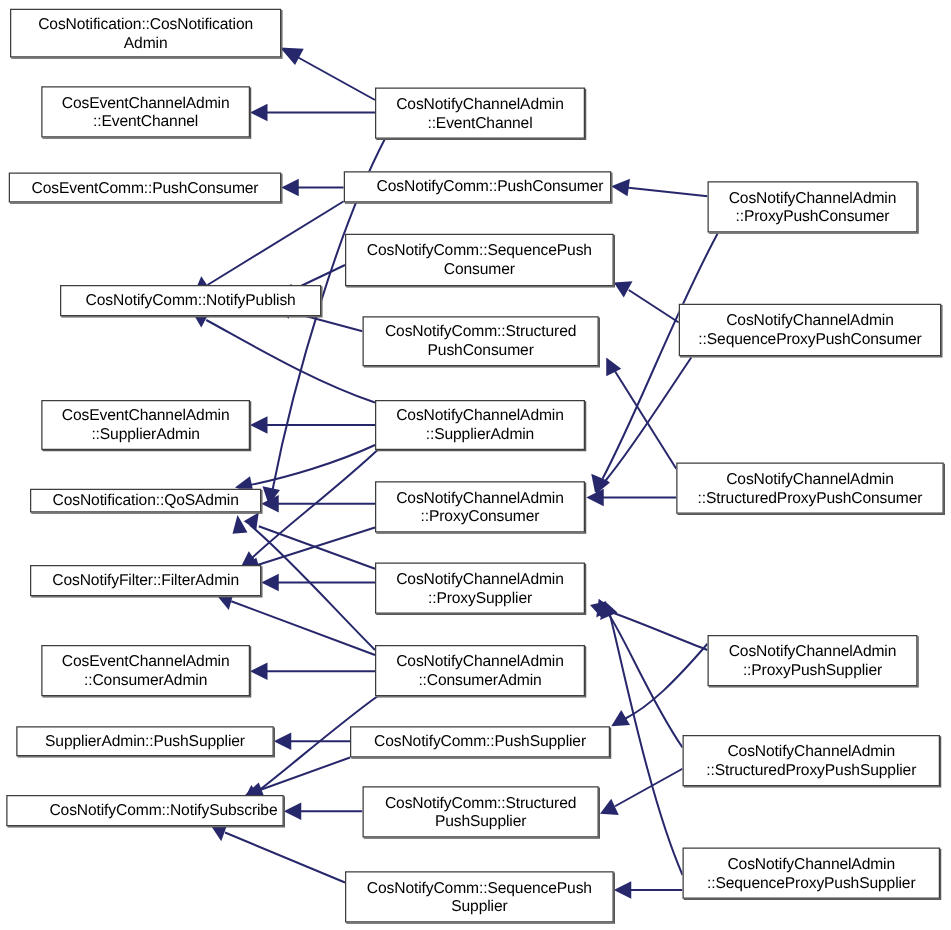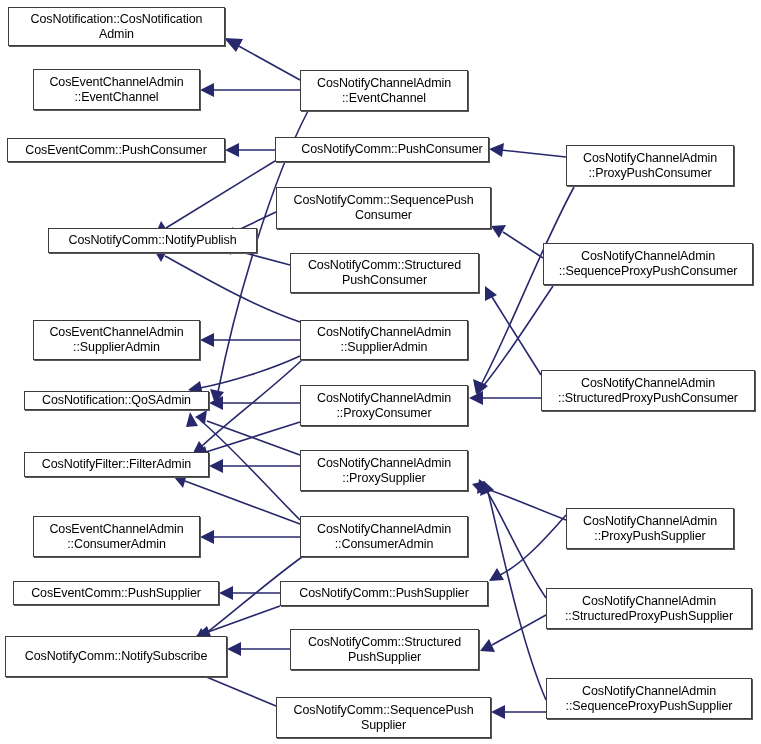--- a/index.html
+++ b/index.html
@@ -238,30 +238,30 @@
       </div>
       <div class="node" style="left: 300px; top: 516px; width: 168px; height: 41px;">
         <span class="label">CosNotifyChannelAdmin
 ::ConsumerAdmin</span>
       </div>
       <div class="node" style="left: 566px; top: 508px; width: 168px; height: 41px;">
         <span class="label">CosNotifyChannelAdmin
 ::ProxyPushSupplier</span>
       </div>
       <div class="node" style="left: 13px; top: 581px; width: 206px; height: 24px;">
-        <span class="label">CosEventComm::PushSupplier</span>
+        <span class="label">SupplierAdmin::PushSupplier</span>
       </div>
       <div class="node" style="left: 280px; top: 581px; width: 208px; height: 25px;">
         <span class="label">CosNotifyComm::PushSupplier</span>
       </div>
       <div class="node" style="left: 546px; top: 588px; width: 206px; height: 41px;">
         <span class="label">CosNotifyChannelAdmin
 ::StructuredProxyPushSupplier</span>
       </div>
-      <div class="node" style="left: 5px; top: 636px; width: 222px; height: 41px;">
+      <div class="node" style="left: 5px; top: 636px; width: 222px; height: 25px; justify-content: flex-end;">
         <span class="label">CosNotifyComm::NotifySubscribe</span>
       </div>
       <div class="node" style="left: 290px; top: 629px; width: 189px; height: 41px;">
         <span class="label">CosNotifyComm::Structured
 PushSupplier</span>
       </div>
       <div class="node" style="left: 546px; top: 678px; width: 206px; height: 41px;">
         <span class="label">CosNotifyChannelAdmin
 ::SequenceProxyPushSupplier</span>
       </div>

